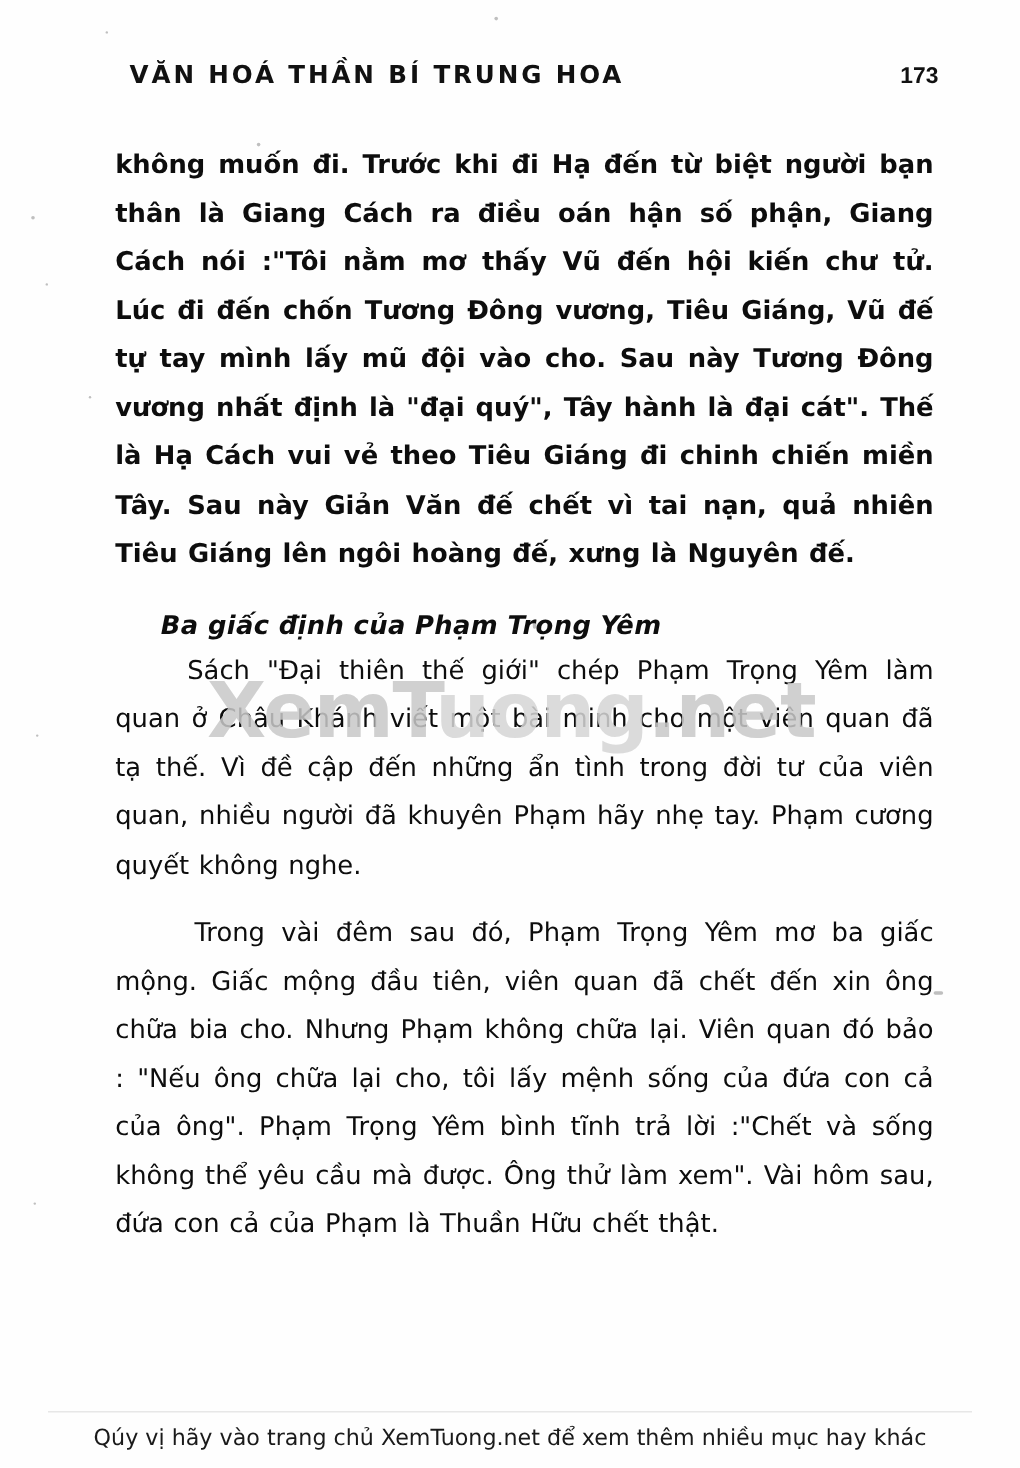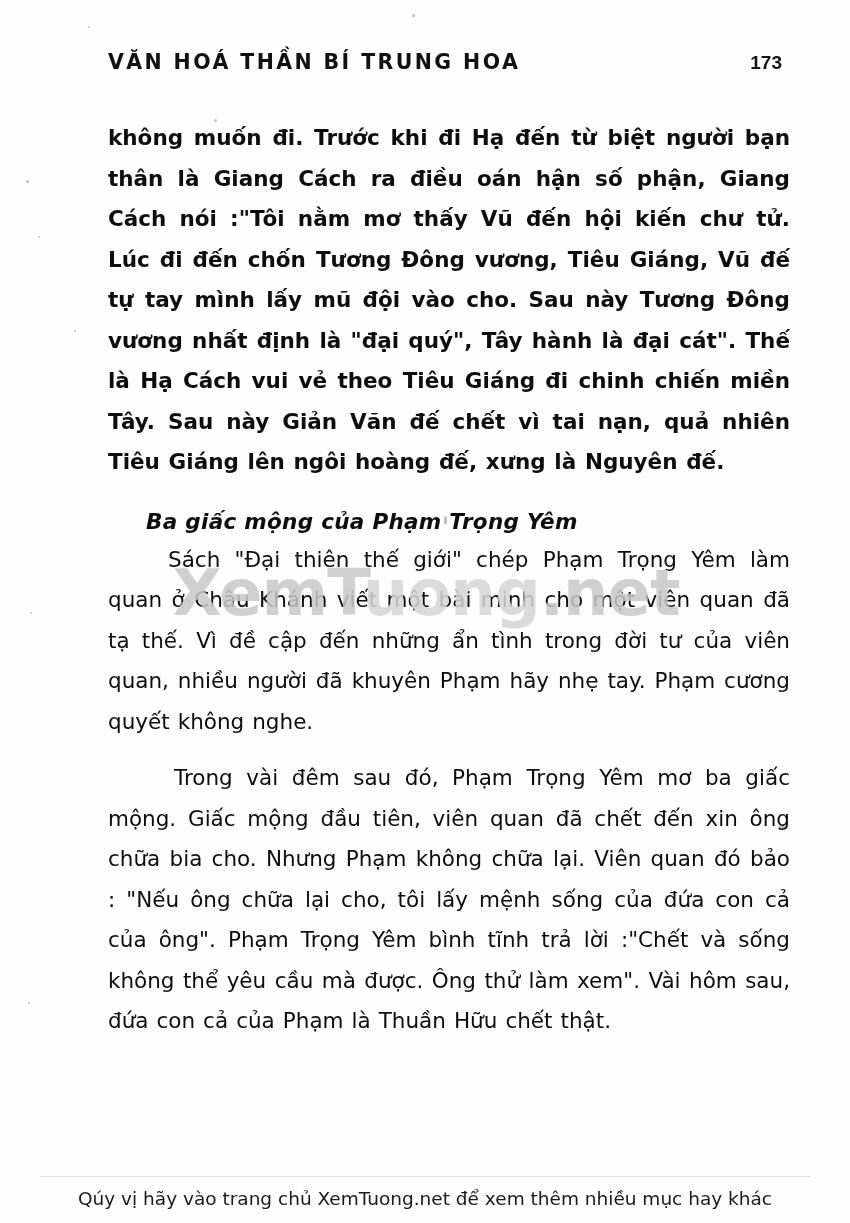--- a/index.html
+++ b/index.html
@@ -51,21 +51,21 @@
     font-family: Liberation Sans, sans-serif;
     font-weight: bold;
     font-size: 19px;
     color: #111;
     padding-right: 8px;
   }
 
   .body-text {
     position: absolute;
     top: 118px;
-    left: 108px;
+    left: 96px;
     width: 682px;
   }
 
   .para {
     font-family: "DejaVu Sans", sans-serif;
     font-size: 21.5px;
     line-height: 40.5px;
     color: #0d0d0d;
     text-align: justify;
     text-align-last: left;
@@ -151,21 +151,21 @@
 
   <div class="header">
     <div class="header-title">VĂN HOÁ THẦN BÍ TRUNG HOA</div>
     <div class="page-number">173</div>
   </div>
 
   <div class="body-text">
 
     <p class="para bold">không muốn đi. Trước khi đi Hạ đến từ biệt người bạn thân là Giang Cách ra điều oán hận số phận, Giang Cách nói :"Tôi nằm mơ thấy Vũ đến hội kiến chư tử. Lúc đi đến chốn Tương Đông vương, Tiêu Giáng, Vũ đế tự tay mình lấy mũ đội vào cho. Sau này Tương Đông vương nhất định là "đại quý", Tây hành là đại cát". Thế là Hạ Cách vui vẻ theo Tiêu Giáng đi chinh chiến miền Tây. Sau này Giản Văn đế chết vì tai nạn, quả nhiên Tiêu Giáng lên ngôi hoàng đế, xưng là Nguyên đế.</p>
 
-    <div class="section-heading">Ba giấc mộng của Phạm Trọng Yêm</div>
+    <div class="section-heading">Ba giấc định của Phạm Trọng Yêm</div>
 
     <p class="para indent-small">Sách "Đại thiên thế giới" chép Phạm Trọng Yêm làm quan ở Châu Khánh viết một bài minh cho một viên quan đã tạ thế. Vì đề cập đến những ẩn tình trong đời tư của viên quan, nhiều người đã khuyên Phạm hãy nhẹ tay. Phạm cương quyết không nghe.</p>
 
     <div class="gap"></div>
 
     <p class="para indent">Trong vài đêm sau đó, Phạm Trọng Yêm mơ ba giấc mộng. Giấc mộng đầu tiên, viên quan đã chết đến xin ông chữa bia cho. Nhưng Phạm không chữa lại. Viên quan đó bảo : "Nếu ông chữa lại cho, tôi lấy mệnh sống của đứa con cả của ông". Phạm Trọng Yêm bình tĩnh trả lời :"Chết và sống không thể yêu cầu mà được. Ông thử làm xem". Vài hôm sau, đứa con cả của Phạm là Thuần Hữu chết thật.</p>
 
   </div>
 
   <div class="watermark">

